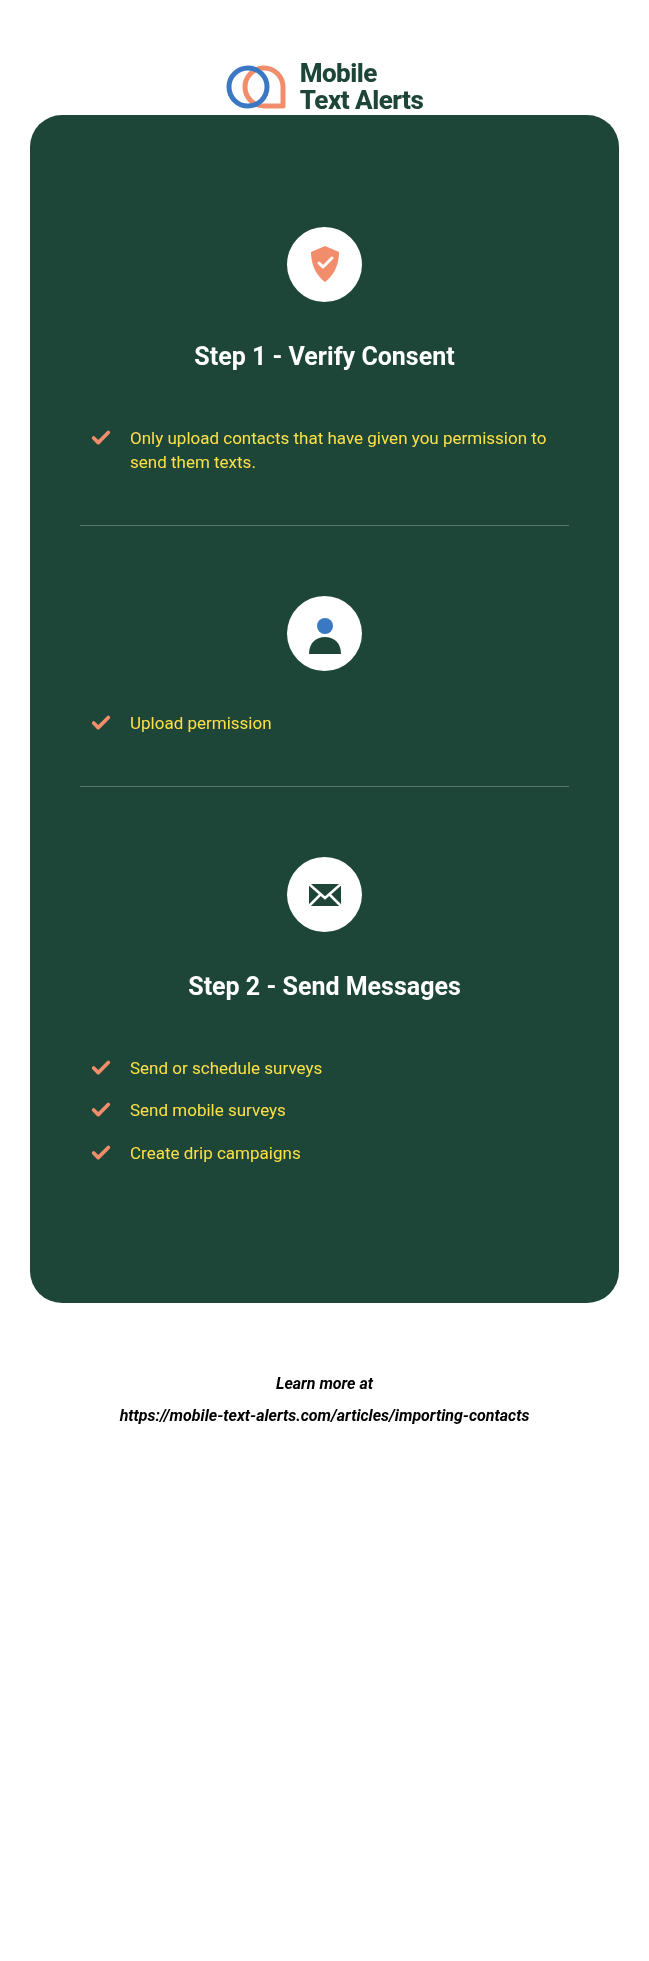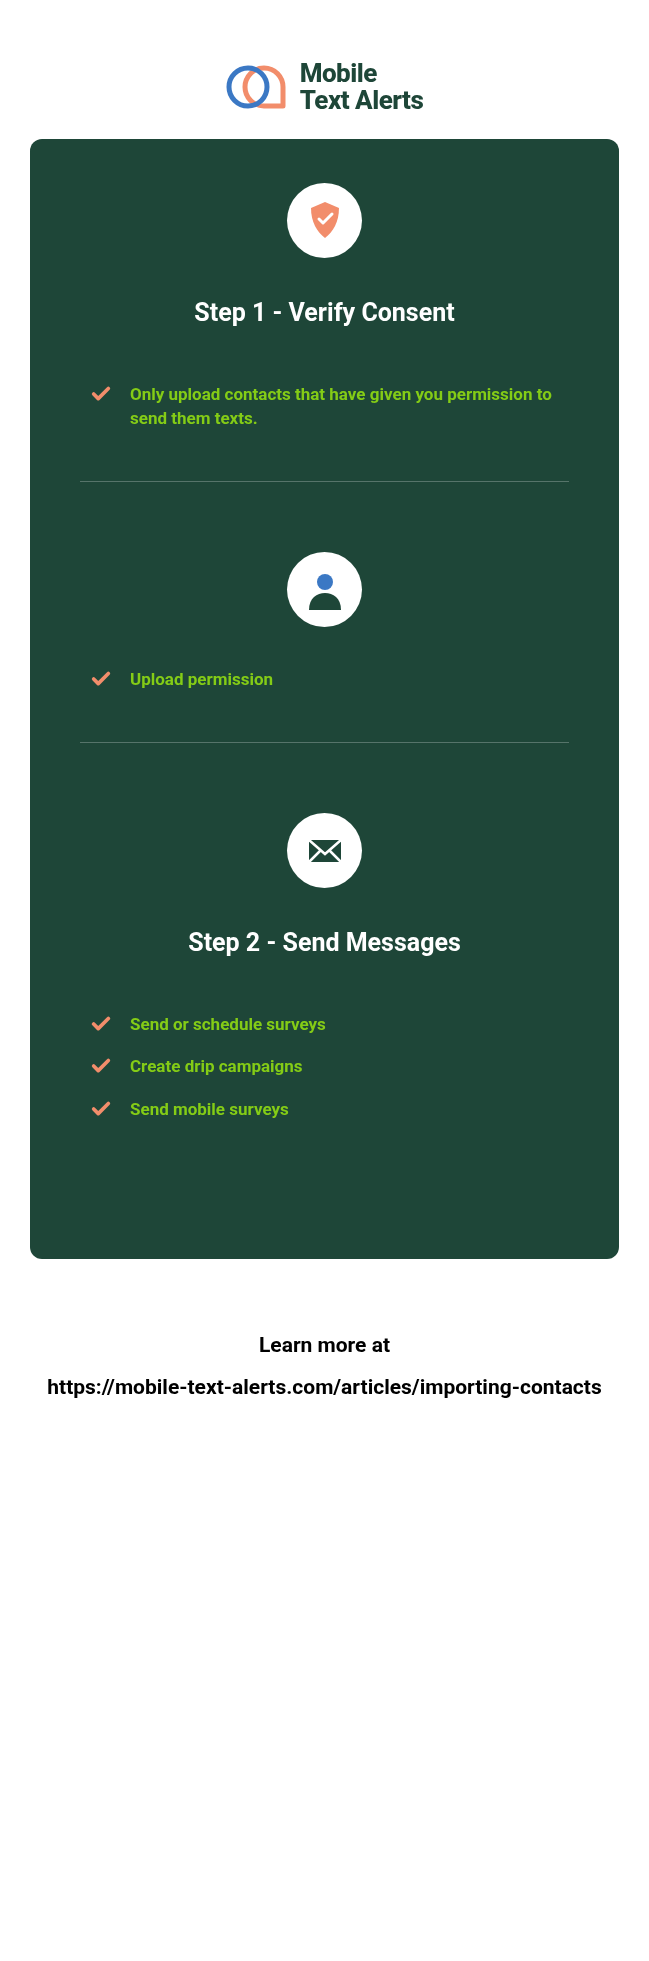--- a/index.html
+++ b/index.html
@@ -18,24 +18,23 @@
   .logo-icon { width: 60px; height: 48px; }
   .logo-text { display: flex; flex-direction: column; line-height: 1.05; }
   .logo-text span {
     font-size: 26px;
     font-weight: 800;
     color: #1e4638;
     letter-spacing: -0.5px;
   }
   .card {
     background: #1e4638;
-    border-radius: 12px;
-    padding: 44px 50px 120px;
+    border-radius: 32px;
+    padding: 112px 50px 120px;
     color: #ffffff;
-    margin-top: 24px;
   }
   .step { text-align: center; }
   .icon-circle {
     width: 75px; height: 75px;
     background: #ffffff;
     border-radius: 50%;
     margin: 0 auto 40px;
     display: flex;
     align-items: center;
     justify-content: center;
@@ -48,36 +47,37 @@
   .bullets { text-align: left; padding: 0 10px; }
   .bullet {
     display: flex;
     align-items: flex-start;
     gap: 18px;
     margin-bottom: 18px;
   }
   .check-svg { flex-shrink: 0; width: 22px; height: 22px; margin-top: 1px; }
   .bullet-text {
     font-size: 17px;
-    font-weight: 700;
+    font-weight: 400;
     line-height: 1.45;
-    color: #84cc16;
+    color: #fde047;
   }
   .divider {
     border: none;
     border-top: 1px solid rgba(255,255,255,0.25);
     margin: 50px 0 70px;
   }
   .footer {
     text-align: center;
     margin-top: 65px;
     font-weight: 700;
-    font-size: 21px;
+    font-size: 16px;
     line-height: 2;
     color: #000000;
+    font-style: italic;
   }
 </style>
 </head>
 <body>
 
 <div class="logo-wrap">
   <svg class="logo-icon" viewBox="0 0 60 48">
     <path d="M40 4 a20 20 0 0 1 0 40 L57 44 L57 24 a20 20 0 0 0 -17 -20 Z" fill="none"></path>
     <path d="M38 5 C49 5 57 14 57 24 L57 43 L38 43 C27 43 19 34 19 24 C19 14 27 5 38 5 Z" fill="none" stroke="#f28d6b" stroke-width="5" stroke-linejoin="round"></path>
     <circle cx="22" cy="24" r="19" fill="none" stroke="#3b78c4" stroke-width="5"></circle>
@@ -142,27 +142,27 @@
       <div class="bullet">
         <svg class="check-svg" viewBox="0 0 24 24">
             <path d="M4 12 L9 17 L20 6" stroke="#f28d6b" stroke-width="4" fill="none" stroke-linecap="round" stroke-linejoin="round"></path>
           </svg>
         <div class="bullet-text">Send or schedule surveys</div>
       </div>
       <div class="bullet">
         <svg class="check-svg" viewBox="0 0 24 24">
             <path d="M4 12 L9 17 L20 6" stroke="#f28d6b" stroke-width="4" fill="none" stroke-linecap="round" stroke-linejoin="round"></path>
           </svg>
-        <div class="bullet-text">Create drip campaigns</div>
+        <div class="bullet-text">Send mobile surveys</div>
       </div>
       <div class="bullet">
         <svg class="check-svg" viewBox="0 0 24 24">
             <path d="M4 12 L9 17 L20 6" stroke="#f28d6b" stroke-width="4" fill="none" stroke-linecap="round" stroke-linejoin="round"></path>
           </svg>
-        <div class="bullet-text">Send mobile surveys</div>
+        <div class="bullet-text">Create drip campaigns</div>
       </div>
     </div>
   </div>
 
 </div>
 
 <div class="footer">
   <div>Learn more at</div>
   <div>https://mobile-text-alerts.com/articles/importing-contacts</div>
 </div>

